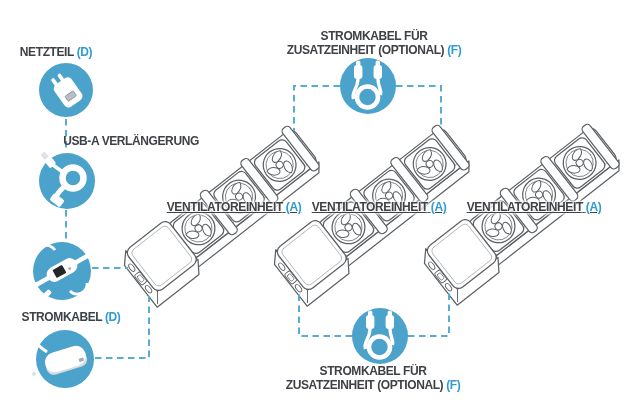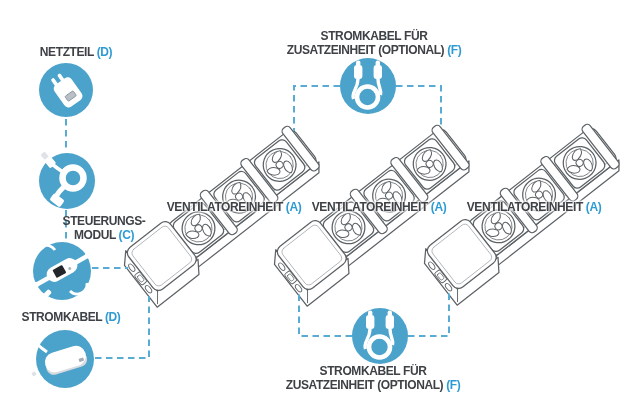--- a/index.html
+++ b/index.html
@@ -6,21 +6,21 @@
   .stage {
     position:relative; width:640px; height:418px; background:#ffffff;
     overflow:hidden; font-family:"Liberation Sans", sans-serif;
   }
   svg { position:absolute; left:0; top:0; }
   .lbl {
     position:absolute; transform:translateX(-50%);
     text-align:center; font-weight:700; font-size:12px; line-height:13.5px;
     letter-spacing:-0.4px; color:#3e4145; white-space:nowrap;
   }
-  .halo { text-shadow: 0 0 2px #fff, 0 0 4px #fff, 1px 1px 3px #fff, -1px -1px 3px #fff; }
+  .halo { text-shadow: 0 0 2px #fff, 0 0 4px #fff, 1px 1px 3px #fff, -1px -1px 3px #fff; text-decoration: underline; }
   .code { color:#2f9bd4; }
 </style>
 </head>
 <body>
 
 <div class="stage">
 
 <svg width="640" height="418" viewBox="0 0 640 418">
   <defs>
 
@@ -166,35 +166,29 @@
   <g>
     <circle cx="368" cy="86" r="28" fill="#4ba2ca"></circle>
     <use href="#cableicon" transform="translate(368,88)"></use>
   </g>
   <g>
     <circle cx="380" cy="336" r="28" fill="#4ba2ca"></circle>
     <use href="#cableicon" transform="translate(380,338)"></use>
   </g>
 </svg>
 
-<div class="lbl" style="left:76px; top:46px">
+<div class="lbl" style="left:56px; top:46px">
   <span>NETZTEIL</span>
   <span class="code">(D)</span>
 </div>
 
 <div class="lbl" style="left:131px; top:135px">
-</div>
-
-<div class="lbl" style="left:104px; top:215px">
-  <div>STEUERUNGS-</div>
-  <div>
-    <span>MODUL</span>
-    <span class="code">(C)</span>
-  </div>
-</div>
+  <div>USB-A VERLÄNGERUNG</div>
+</div>
+
 
 <div class="lbl" style="left:71px; top:311px">
   <span>STROMKABEL</span>
   <span class="code">(D)</span>
 </div>
 
 <div class="lbl halo" style="left:234px; top:201px">
   <span>VENTILATOREINHEIT</span>
   <span class="code">(A)</span>
 </div>

